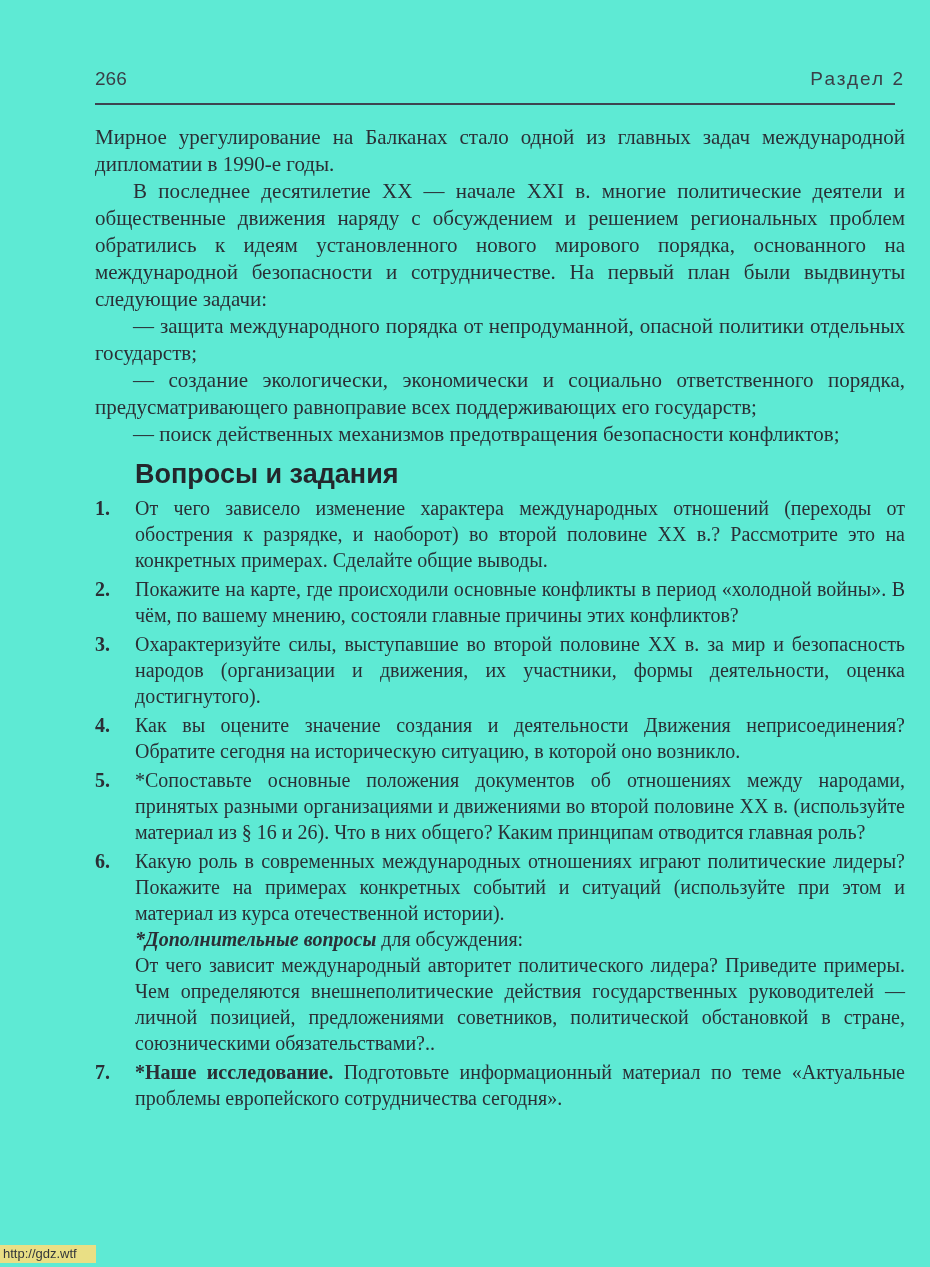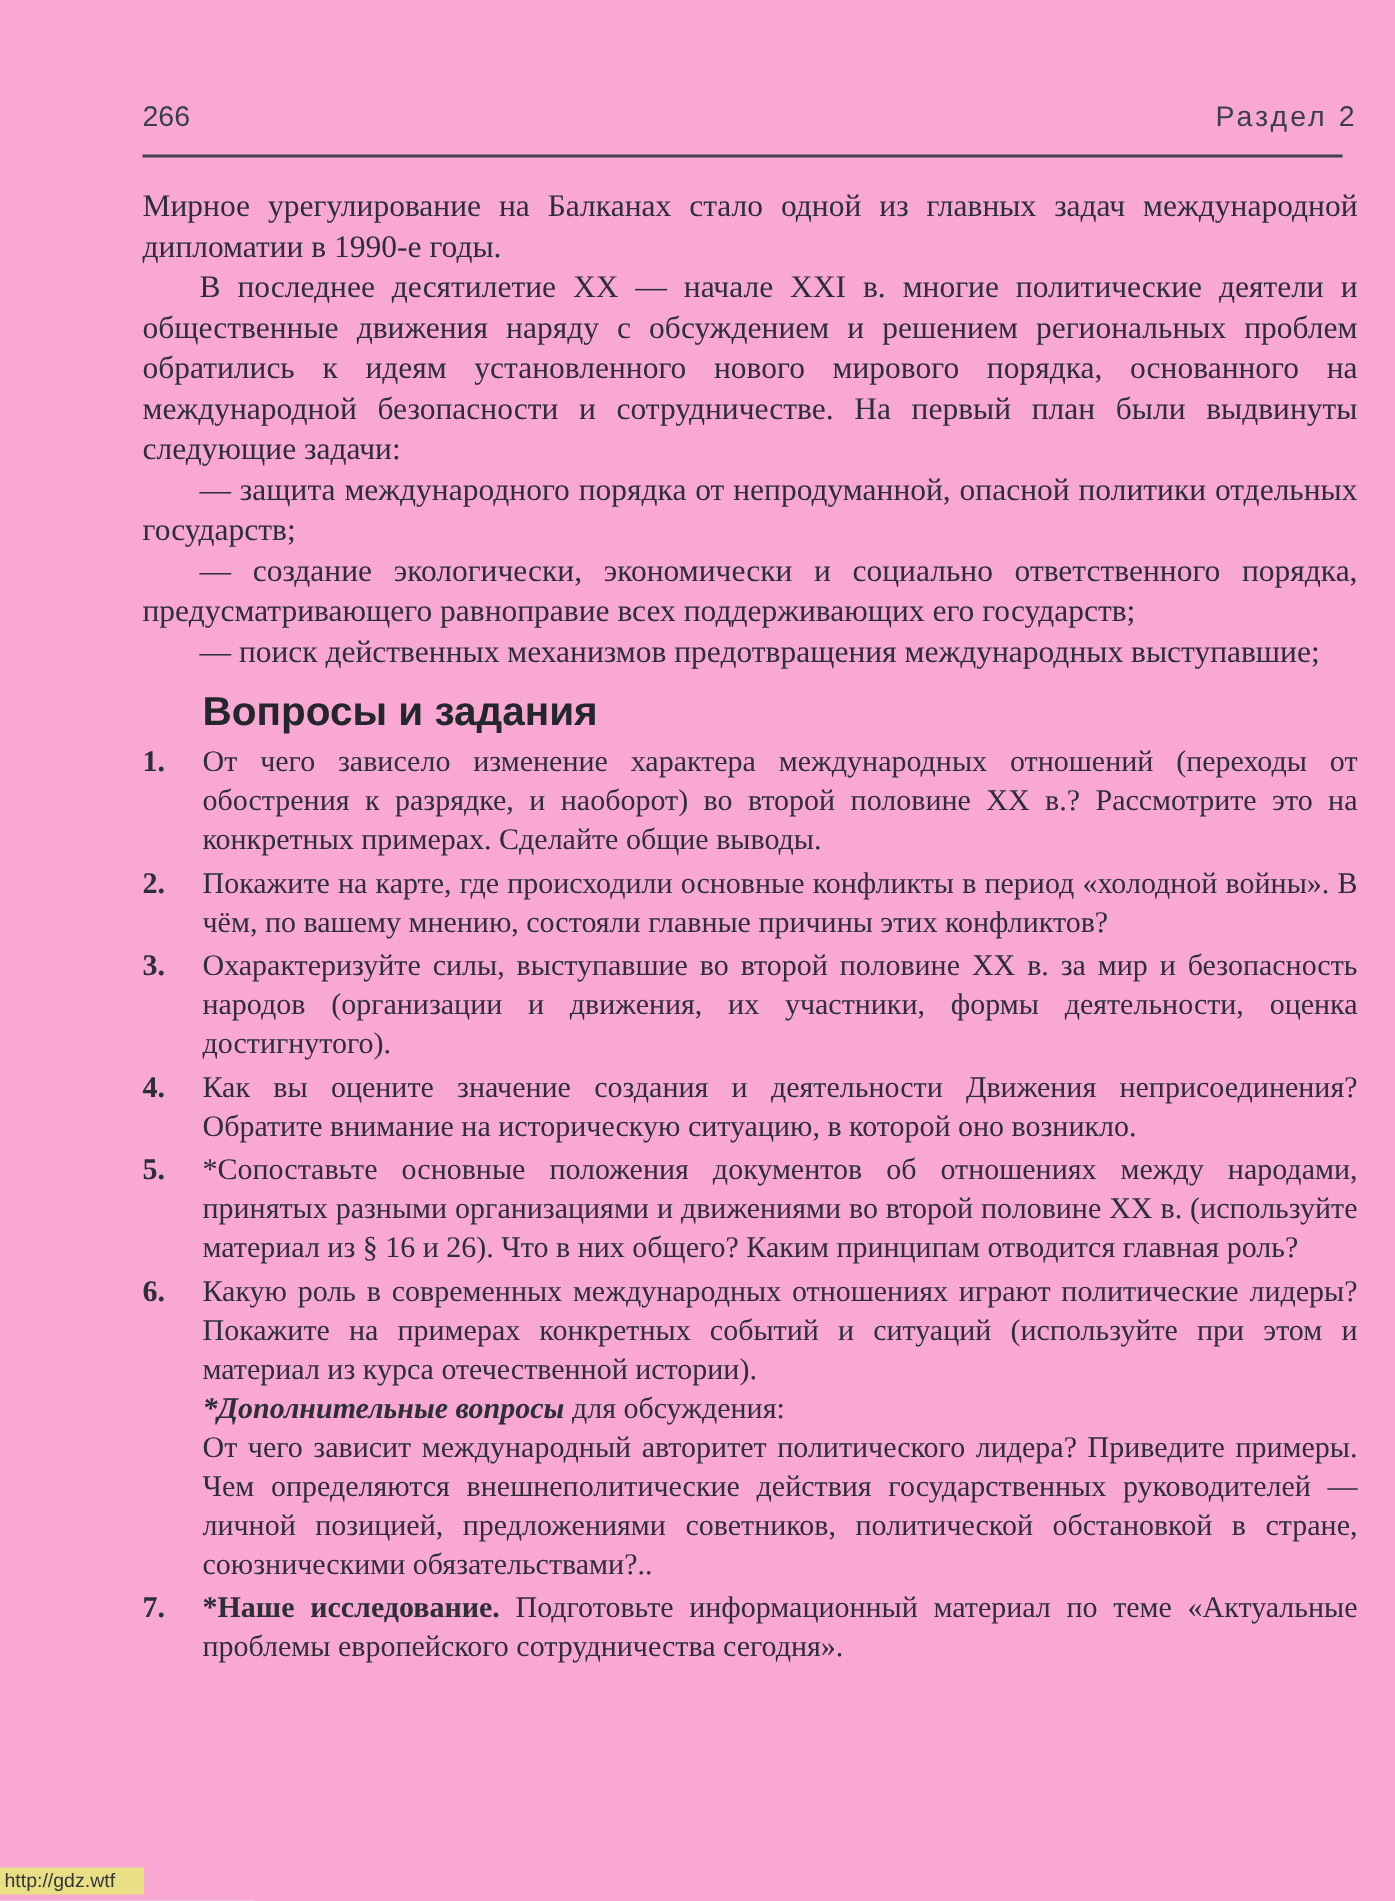--- a/index.html
+++ b/index.html
@@ -5,21 +5,21 @@
   html, body { margin: 0; padding: 0; }
   body {
     width: 930px; height: 1267px;
     background: #ffffff;
     font-family: "Liberation Serif", "DejaVu Serif", serif;
     overflow: hidden;
   }
   .page {
     position: relative;
     width: 930px; height: 1267px;
-    background: #f9a8d4;
+    background: #5eead4;
     color: #2b2f36;
   }
   
   .page-header {
     position: absolute;
     left: 95px; right: 25px; top: 68px;
     display: flex; justify-content: space-between; align-items: baseline;
     font-family: "Liberation Sans", "DejaVu Sans", sans-serif;
     font-size: 19px; color: #3a3f47;
   }
@@ -85,21 +85,21 @@
 
   <hr class="header-rule">
 
   <main class="content">
 
     <p class="para">Мирное урегулирование на Балканах стало одной из главных задач международной дипломатии в 1990-е годы.</p>
     <p class="para indent">В последнее десятилетие XX — начале XXI в. многие политические деятели и общественные движения наряду с обсуждением и решением региональных проблем обратились к идеям установленного нового мирового порядка, основанного на международной безопасности и сотрудничестве. На первый план были выдвинуты следующие задачи:</p>
 
     <p class="para indent">— защита международного порядка от непродуманной, опасной политики отдельных государств;</p>
     <p class="para indent">— создание экологически, экономически и социально ответственного порядка, предусматривающего равноправие всех поддерживающих его государств;</p>
-    <p class="para indent">— поиск действенных механизмов предотвращения международных выступавшие;</p>
+    <p class="para indent">— поиск действенных механизмов предотвращения безопасности конфликтов;</p>
 
     <h2 class="questions-heading">Вопросы и задания</h2>
 
     <ol class="questions-list">
 
       <li class="q-item">
         <span class="q-num">1.</span>
         <div class="q-body">
           <p>От чего зависело изменение характера международных отношений (переходы от обострения к разрядке, и наоборот) во второй половине XX в.? Рассмотрите это на конкретных примерах. Сделайте общие выводы.</p>
         </div>
@@ -115,21 +115,21 @@
       <li class="q-item">
         <span class="q-num">3.</span>
         <div class="q-body">
           <p>Охарактеризуйте силы, выступавшие во второй половине XX в. за мир и безопасность народов (организации и движения, их участники, формы деятельности, оценка достигнутого).</p>
         </div>
       </li>
 
       <li class="q-item">
         <span class="q-num">4.</span>
         <div class="q-body">
-          <p>Как вы оцените значение создания и деятельности Движения неприсоединения? Обратите внимание на историческую ситуацию, в которой оно возникло.</p>
+          <p>Как вы оцените значение создания и деятельности Движения неприсоединения? Обратите сегодня на историческую ситуацию, в которой оно возникло.</p>
         </div>
       </li>
 
       <li class="q-item">
         <span class="q-num">5.</span>
         <div class="q-body">
           <p>*Сопоставьте основные положения документов об отношениях между народами, принятых разными организациями и движениями во второй половине XX в. (используйте материал из § 16 и 26). Что в них общего? Каким принципам отводится главная роль?</p>
         </div>
       </li>
 

